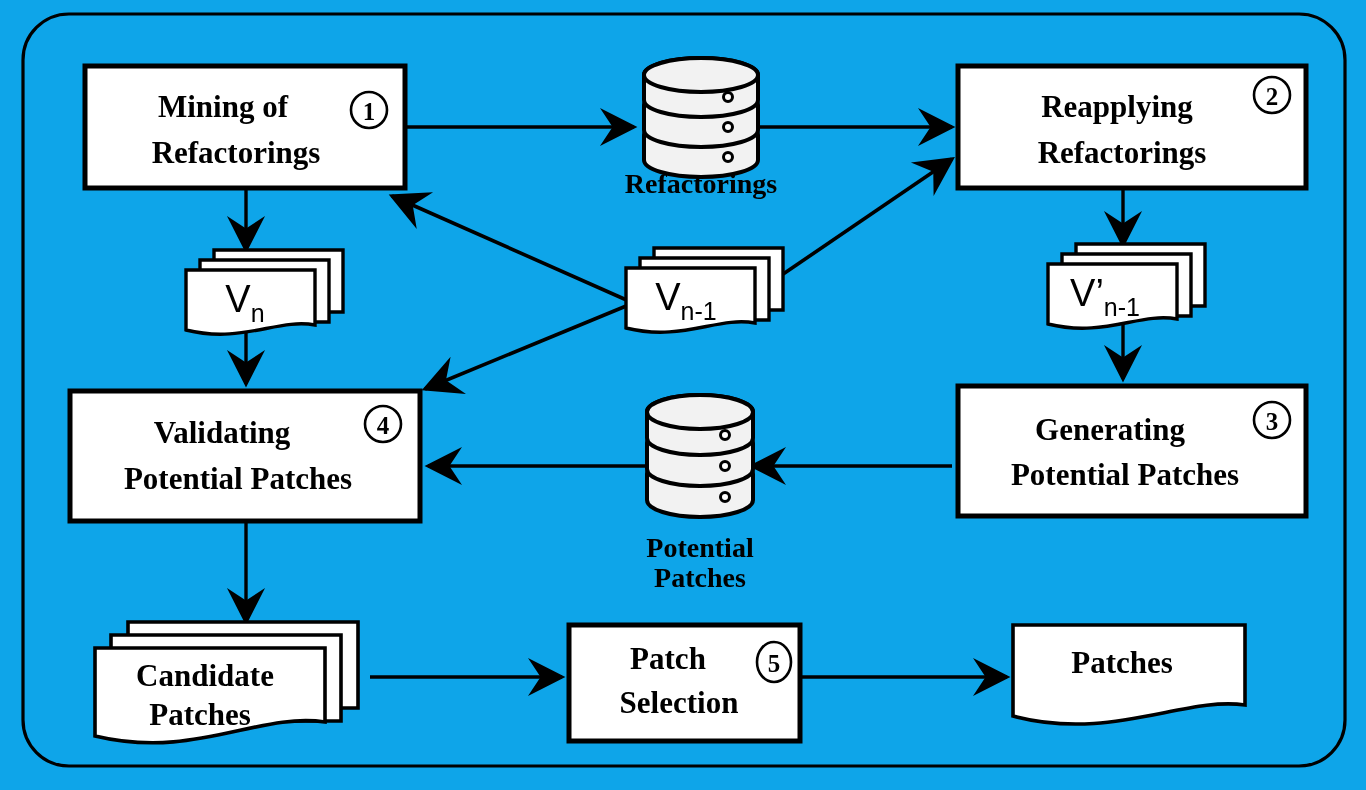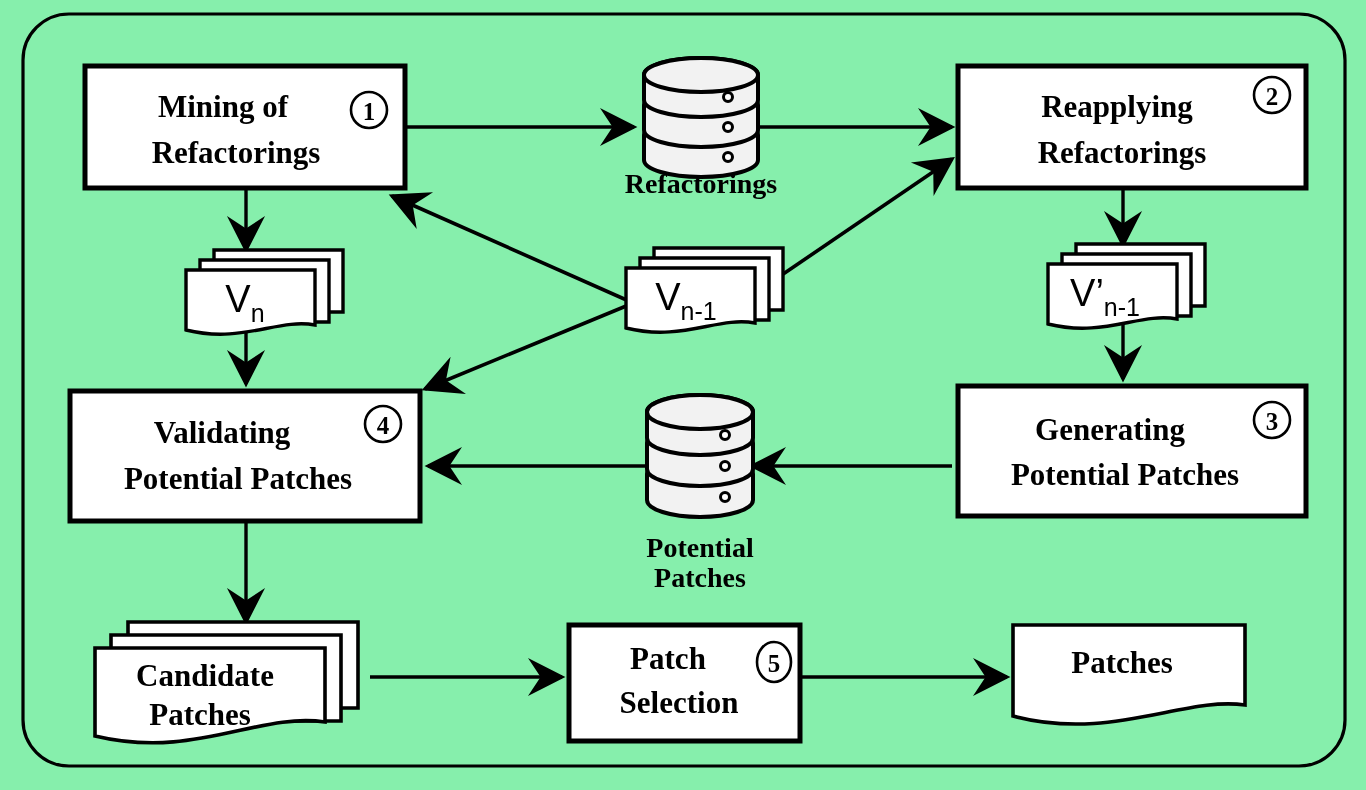--- a/index.html
+++ b/index.html
@@ -4,21 +4,21 @@
 <style>
   html, body {
     margin: 0;
     padding: 0;
     background: #ffffff;
   }
   #stage {
     position: relative;
     width: 1366px;
     height: 790px;
-    background: #86efac;
+    background: #0ea5e9;
     font-family: "Liberation Serif", "DejaVu Serif", serif;
     overflow: hidden;
   }
   svg#diagram {
     position: absolute;
     left: 0;
     top: 0;
     width: 1366px;
     height: 790px;
   }

